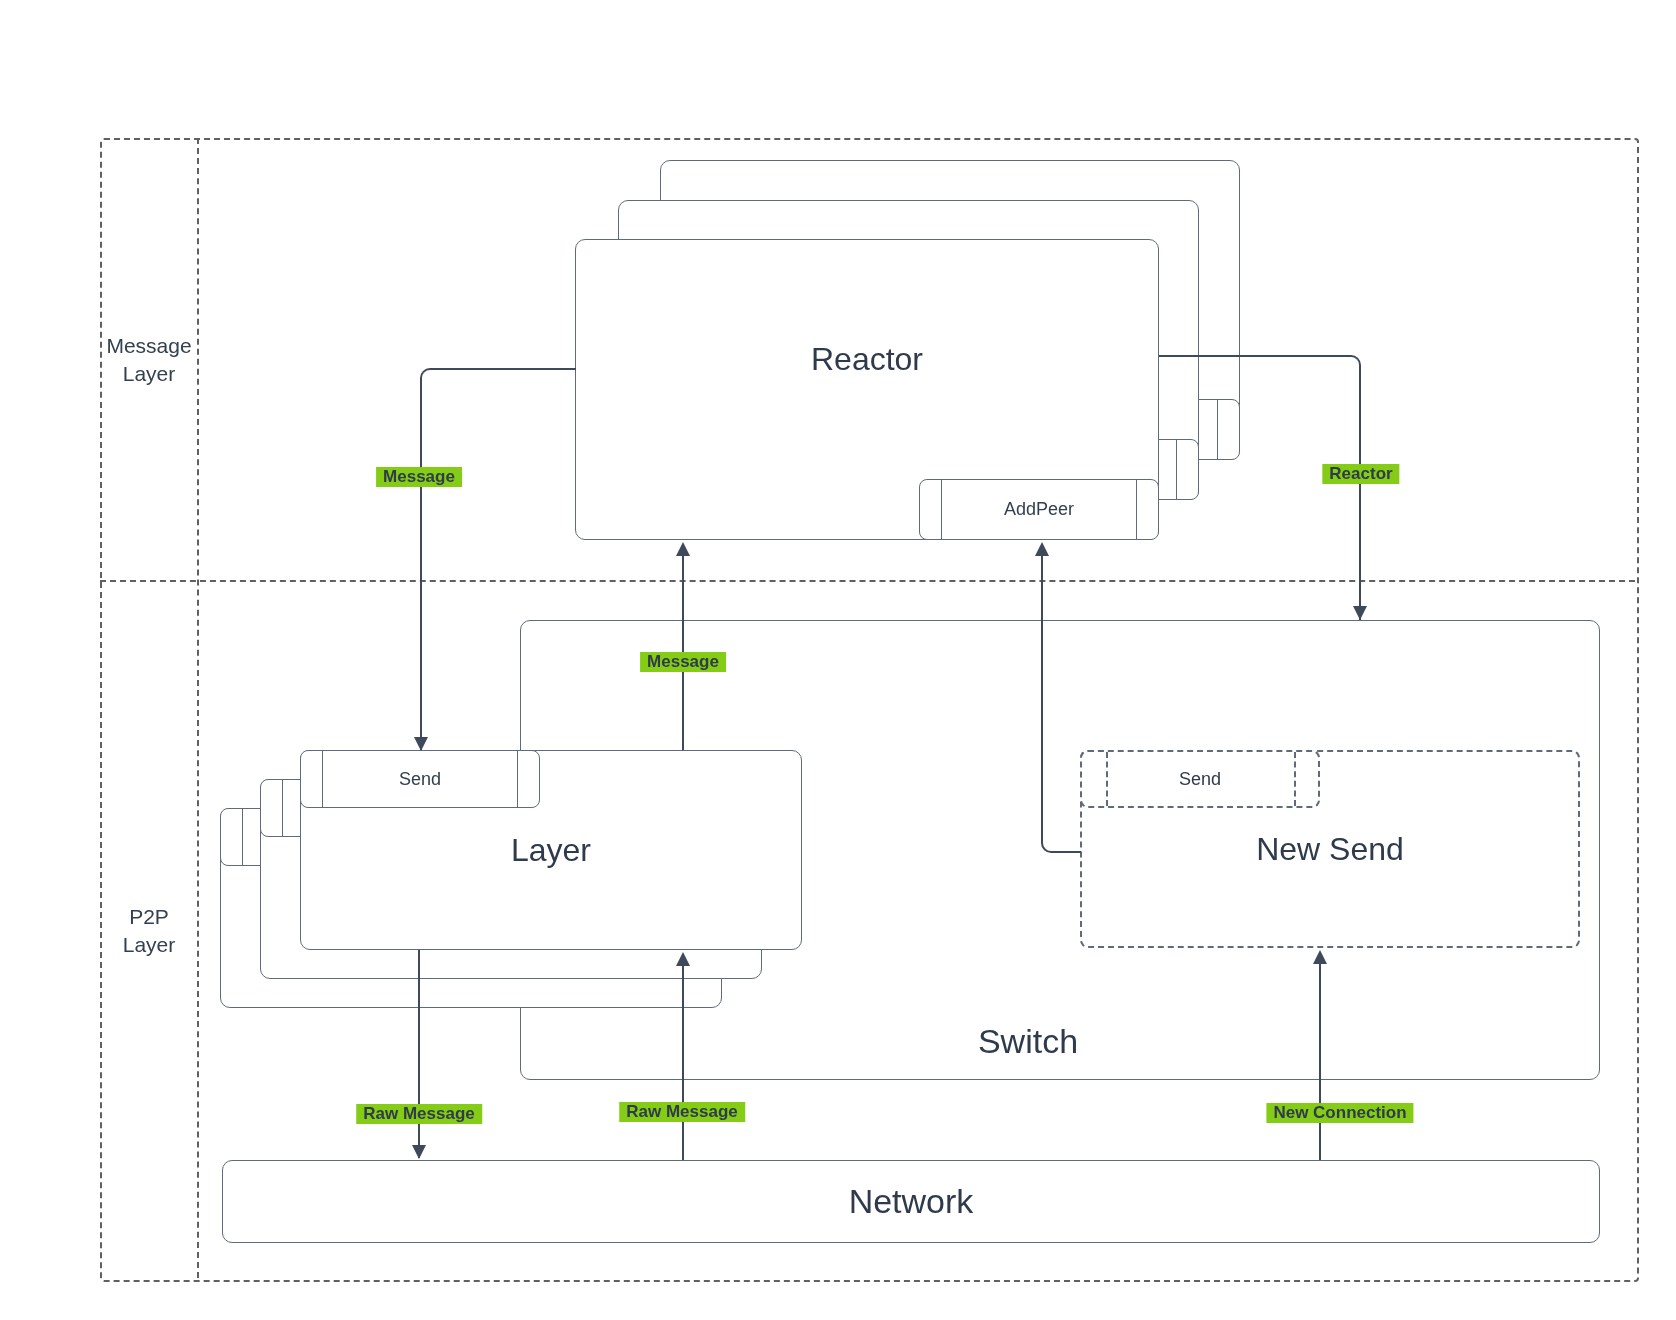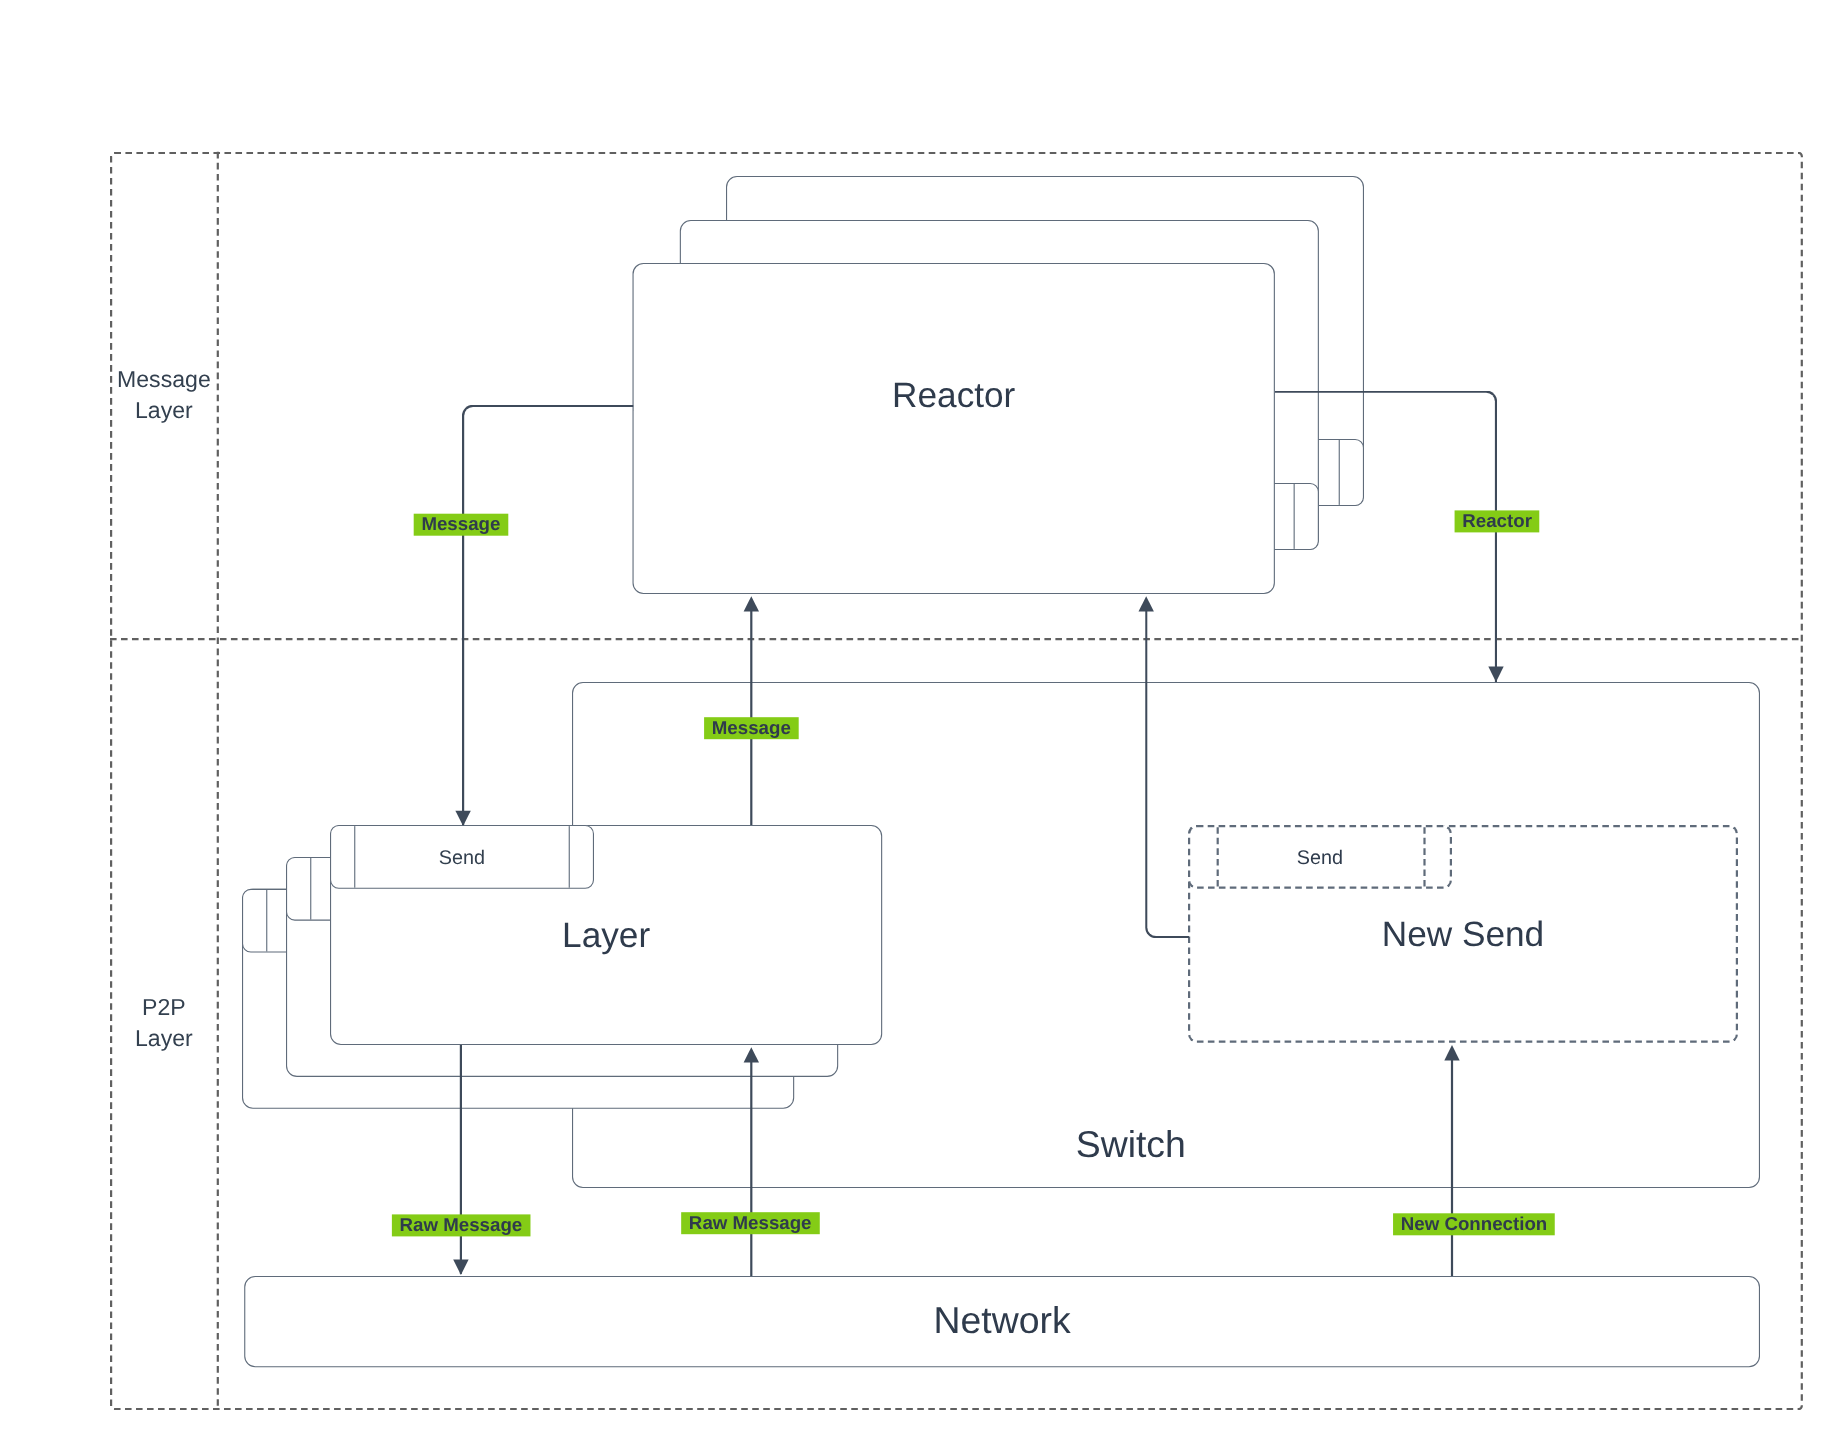--- a/index.html
+++ b/index.html
@@ -77,20 +77,25 @@
     <div class="tag" style="right:-1px;bottom:-1px;width:240px;height:61px;">
         <span class="band-l"></span>
         <span class="band-r"></span>
       </div>
   </div>
 
   <div class="box" style="left:575px;top:239px;width:584px;height:301px;">
     <div class="reactor-inner">
       <span class="node-label-lg">Reactor</span>
     </div>
+    <div class="tag" style="right:-1px;bottom:-1px;width:240px;height:61px;">
+      <span class="band-l"></span>
+        <span class="band-r"></span>
+      <span>AddPeer</span>
+    </div>
   </div>
 
   <div class="box" style="left:220px;top:808px;width:502px;height:200px;">
     <div class="tag" style="left:-1px;top:-1px;width:240px;height:58px;">
         <span class="band-l"></span>
         <span class="band-r"></span>
       </div>
   </div>
 
   <div class="box" style="left:260px;top:779px;width:502px;height:200px;">

